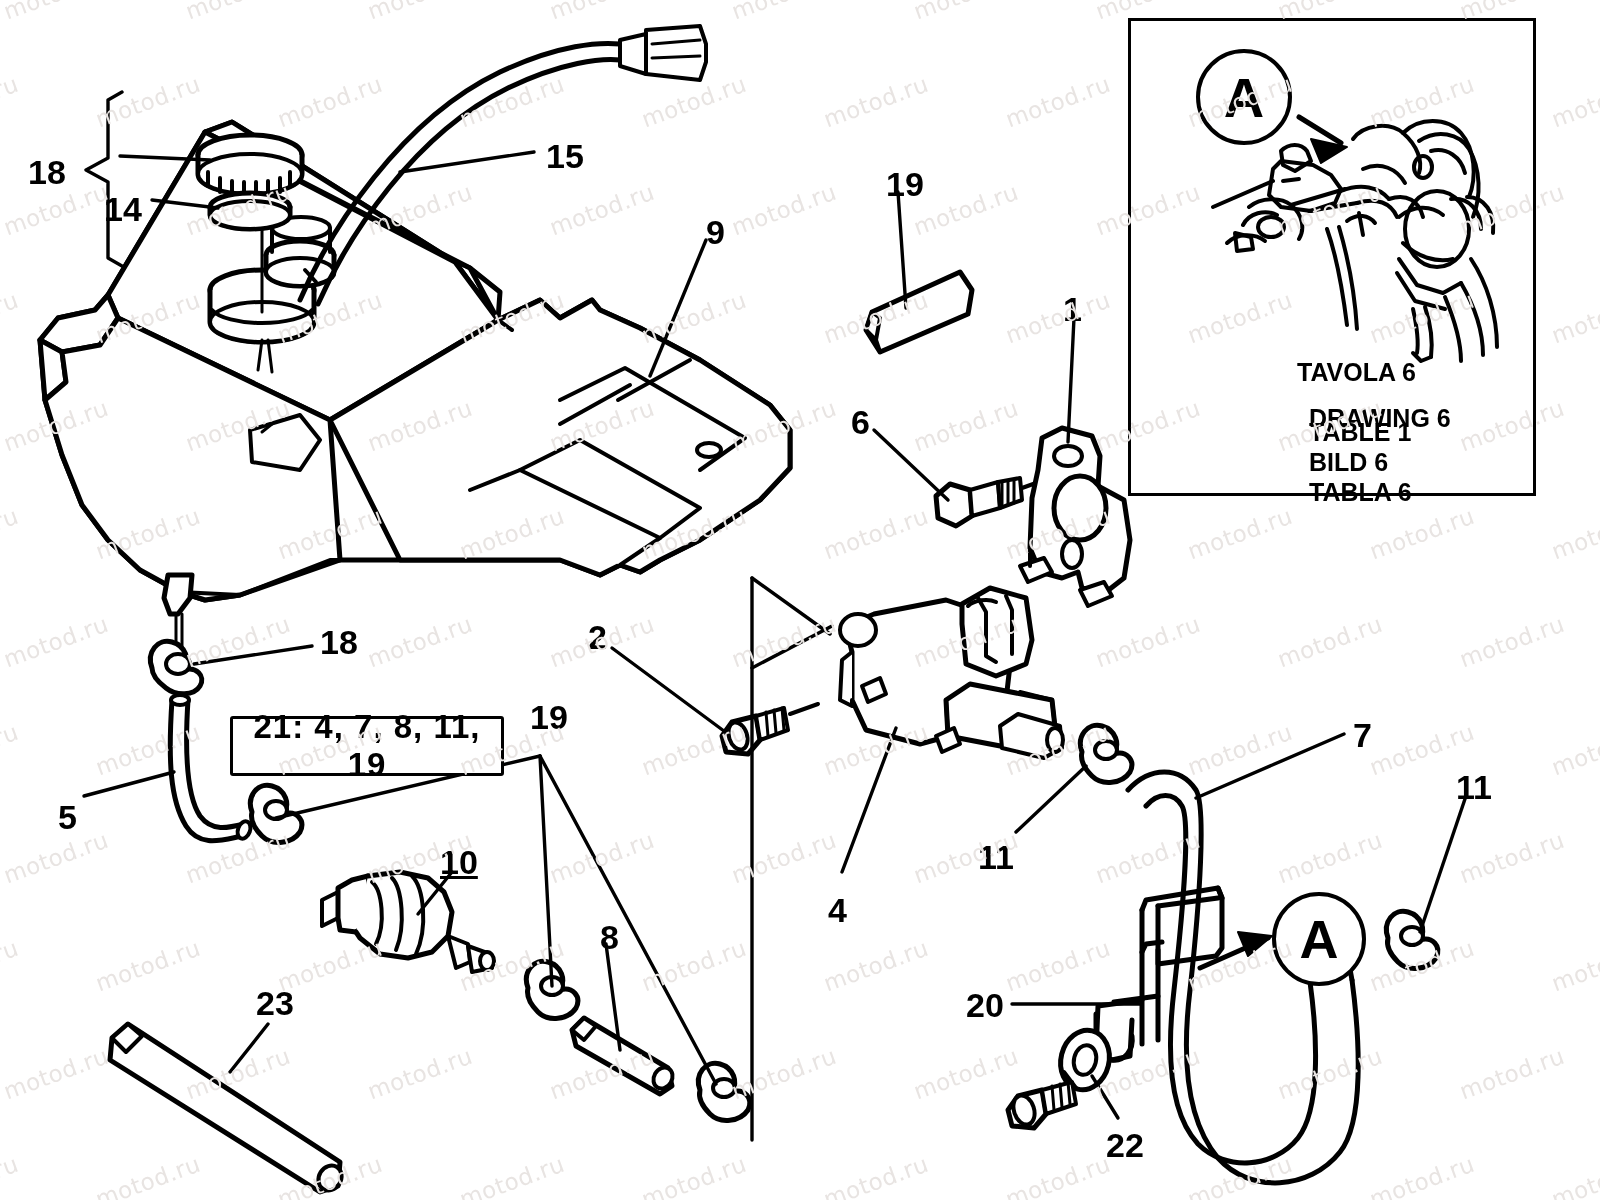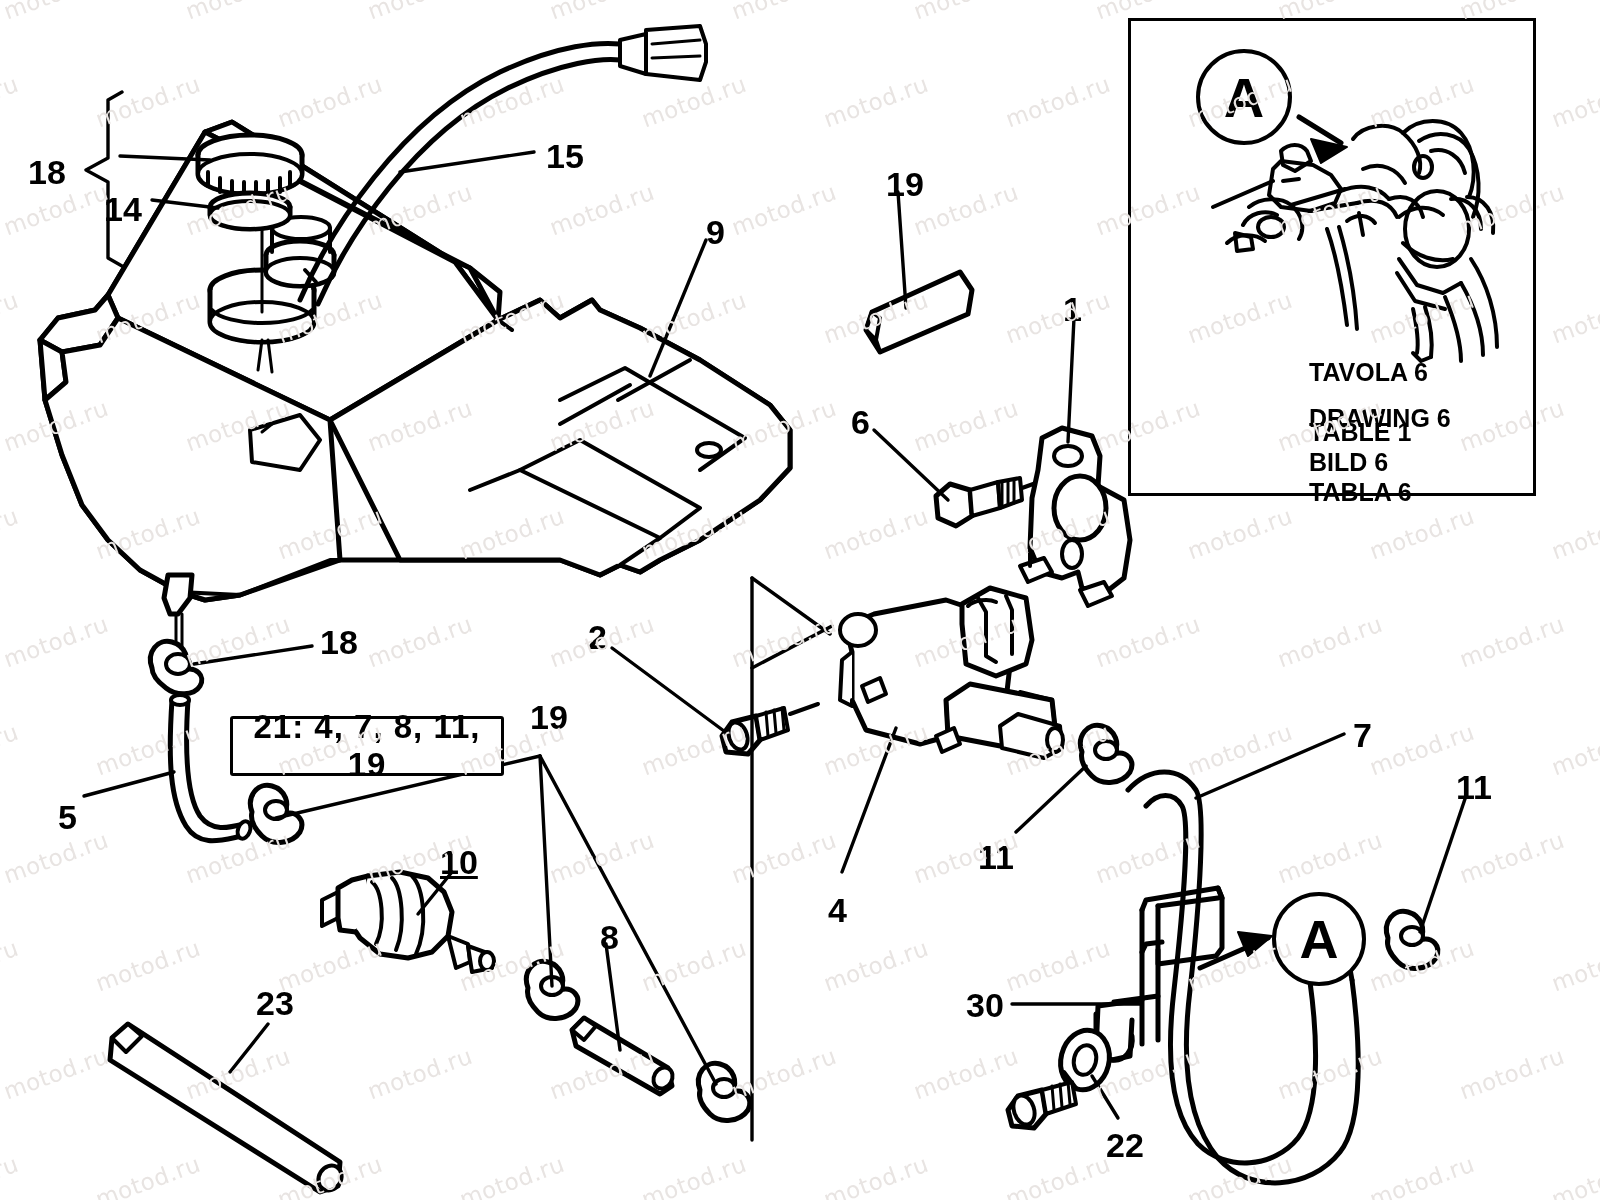--- a/index.html
+++ b/index.html
@@ -448,21 +448,21 @@
         <path d="M294 286 C 300 304, 302 320, 300 336"></path>
         <path d="M314 276 C 324 300, 330 322, 330 340"></path>
         <path d="M330 262 C 344 286, 352 310, 352 334"></path>
         <path d="M340 238 C 356 262, 366 294, 366 326"></path>
         <path d="M282 332 L290 340 L300 336"></path>
       </g>
     </svg>
     <div class="circmark" style="left:65px;top:28px;width:88px;height:88px;font-size:56px;">
       <span>A</span>
     </div>
-    <div class="inset-text" style="left:178px;top:336px;text-align:right;">TAVOLA 6</div>
+    <div class="inset-text" style="left:166px;top:336px;text-align:right;">TAVOLA 6</div>
     <div class="inset-text" style="left:178px;top:382px;">DRAWING 6</div>
     <div class="inset-text" style="left:178px;top:396px;">TABLE 1</div>
     <div class="inset-text" style="left:178px;top:426px;">BILD 6</div>
     <div class="inset-text" style="left:178px;top:456px;">TABLA 6</div>
   </div>
 
   <div class="circmark" style="left:1272px;top:892px;width:86px;height:86px;font-size:54px;">
     <span>A</span>
   </div>
 
@@ -480,21 +480,21 @@
   <div class="lbl" style="left:440px;top:845px;text-decoration:underline;">10</div>
   <div class="lbl" style="left:978px;top:840px;">11</div>
   <div class="lbl" style="left:1456px;top:770px;">11</div>
   <div class="lbl" style="left:706px;top:215px;">9</div>
   <div class="lbl" style="left:28px;top:155px;">18</div>
   <div class="lbl" style="left:104px;top:192px;">14</div>
   <div class="lbl" style="left:546px;top:139px;">15</div>
   <div class="lbl" style="left:886px;top:167px;">19</div>
   <div class="lbl" style="left:320px;top:625px;">18</div>
   <div class="lbl" style="left:530px;top:700px;">19</div>
-  <div class="lbl" style="left:966px;top:988px;">30</div>
+  <div class="lbl" style="left:966px;top:988px;">20</div>
   <div class="lbl" style="left:1106px;top:1128px;">22</div>
   <div class="lbl" style="left:256px;top:986px;">23</div>
 
   <div class="wm" id="wm">
       <div class="wmtxt" style="color: rgb(232, 228, 226); left: 0px; top: 0px;">motod.ru</div>
       <div class="wmtxt" style="color: rgb(232, 228, 226); left: 182px; top: 0px;">motod.ru</div>
       <div class="wmtxt" style="color: rgb(232, 228, 226); left: 364px; top: 0px;">motod.ru</div>
       <div class="wmtxt" style="color: rgb(232, 228, 226); left: 546px; top: 0px;">motod.ru</div>
       <div class="wmtxt" style="color: rgb(232, 228, 226); left: 728px; top: 0px;">motod.ru</div>
       <div class="wmtxt" style="color: rgb(232, 228, 226); left: 910px; top: 0px;">motod.ru</div>

